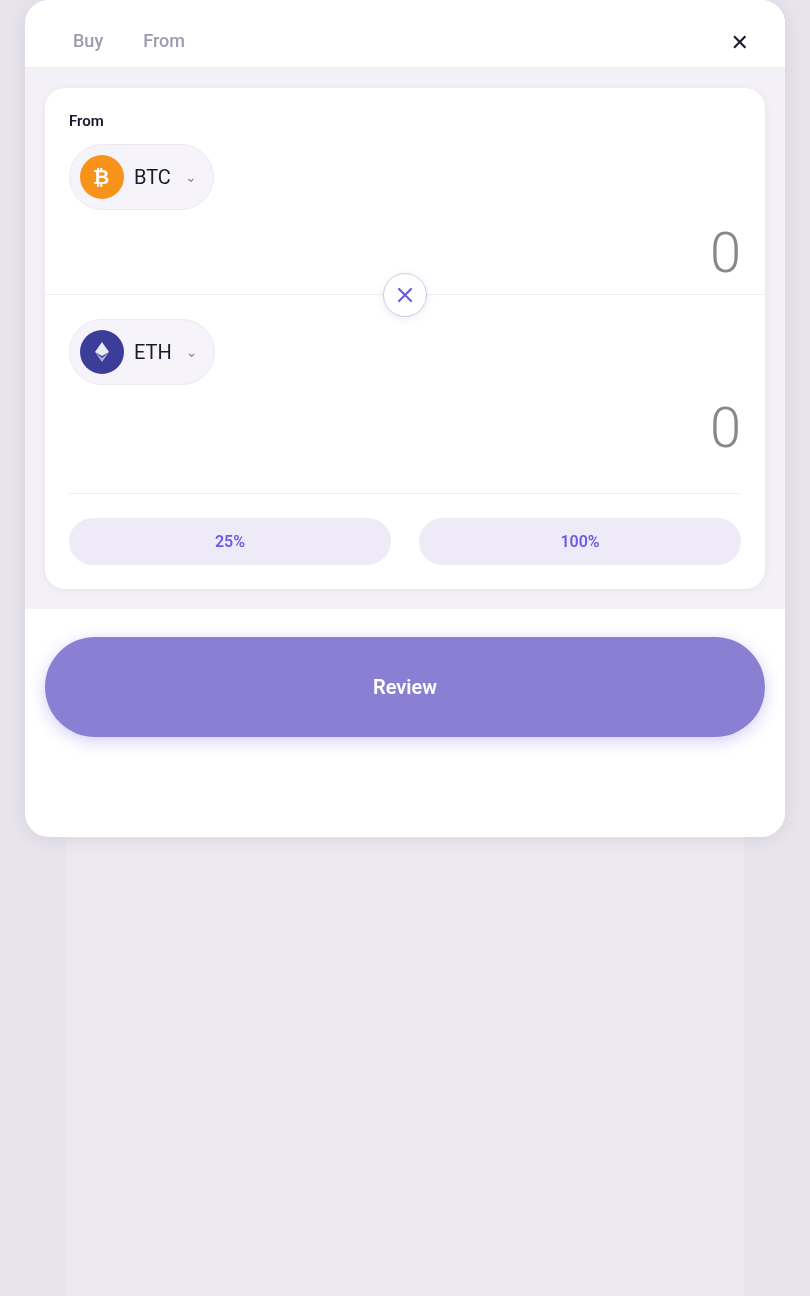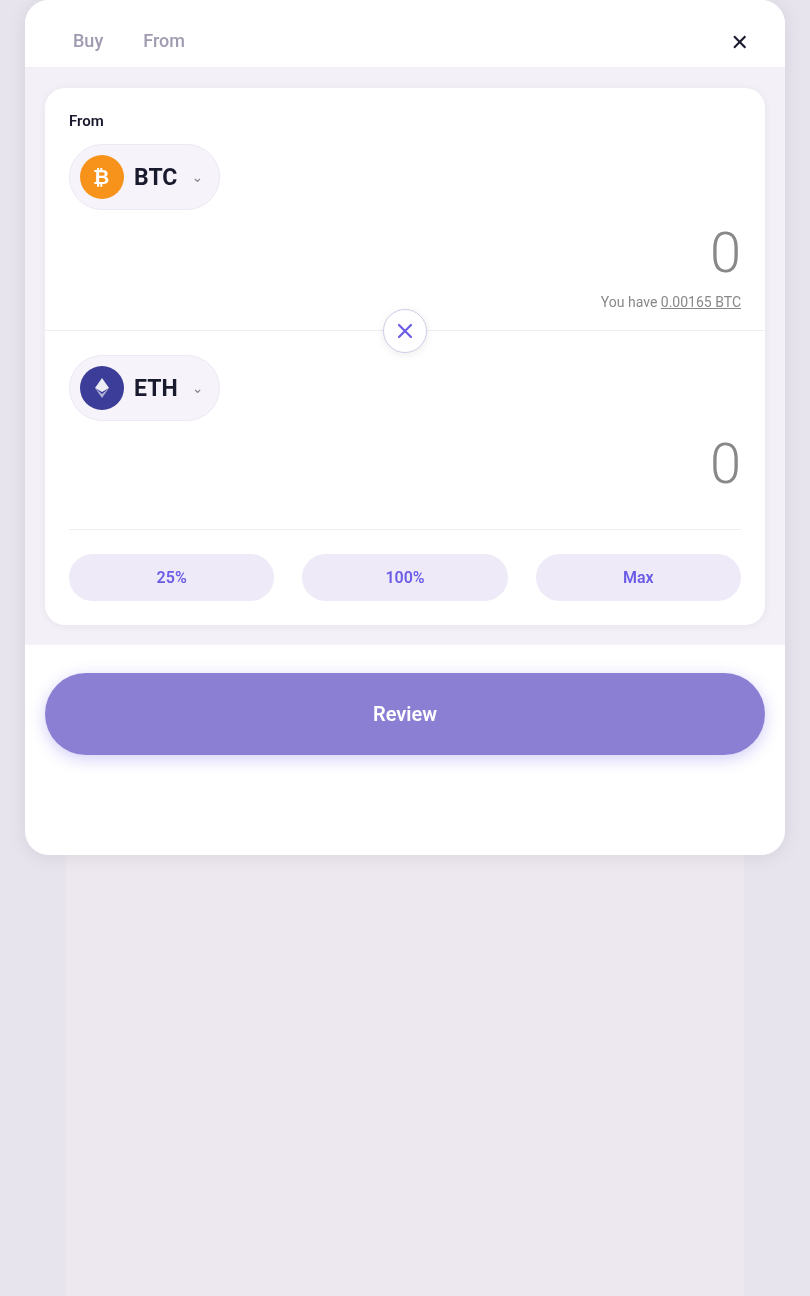--- a/index.html
+++ b/index.html
@@ -126,22 +126,22 @@
 
     .btc-icon {
       background: #f7931a;
     }
 
     .eth-icon {
       background: #3c3c99;
     }
 
     .currency-symbol {
-      font-size: 23px;
-      font-weight: 700;
+      font-size: 20px;
+      font-weight: 400;
       color: #1a1a2e;
     }
 
     .chevron-down {
       font-size: 14px;
       color: #888;
       margin-left: 4px;
     }
 
     .amount-display {
@@ -217,21 +217,21 @@
     
     .review-section {
       padding: 28px 20px 20px 20px;
     }
 
     .review-btn {
       width: 100%;
       background: #8b7fd4;
       border: none;
       border-radius: 50px;
-      padding: 29px 0;
+      padding: 38px 0;
       font-size: 20px;
       font-weight: 600;
       color: #ffffff;
       cursor: pointer;
       text-align: center;
       box-shadow: 0 4px 16px rgba(107,92,231,0.3);
     }
 
     .bottom-nav-placeholder {
       height: 80px;
@@ -261,25 +261,20 @@
               <svg width="26" height="26" viewBox="0 0 26 26" fill="none" xmlns="http://www.w3.org/2000/svg">
                 <text x="4" y="20" font-size="20" font-weight="900" fill="white" font-family="Arial">₿</text>
               </svg>
             </div>
             <span class="currency-symbol">BTC</span>
             <span class="chevron-down">⌄</span>
           </div>
 
           <div class="amount-display">0</div>
 
-          <div class="balance-info">
-            <span>You have</span>
-            <span> </span>
-            <span class="balance-link">0.00165 BTC</span>
-          </div>
         </div>
 
         <div class="divider-section">
           <div class="swap-btn">
             <svg width="20" height="20" viewBox="0 0 20 20" fill="none" xmlns="http://www.w3.org/2000/svg">
               <path d="M4 4L16 16M4 16L16 4" stroke="#6b5ce7" stroke-width="2.2" stroke-linecap="round"></path>
             </svg>
           </div>
         </div>
 
@@ -295,21 +290,20 @@
             <span class="currency-symbol">ETH</span>
             <span class="chevron-down">⌄</span>
           </div>
 
           <div class="amount-display">0</div>
         </div>
 
         <div class="percentage-row">
           <button class="pct-btn">25%</button>
           <button class="pct-btn">100%</button>
-          <button class="pct-btn">Max</button>
         </div>
 
       </div>
     </div>
 
     <div class="review-section">
       <button class="review-btn">Review</button>
     </div>
 
     <div class="bottom-nav-placeholder"></div>

